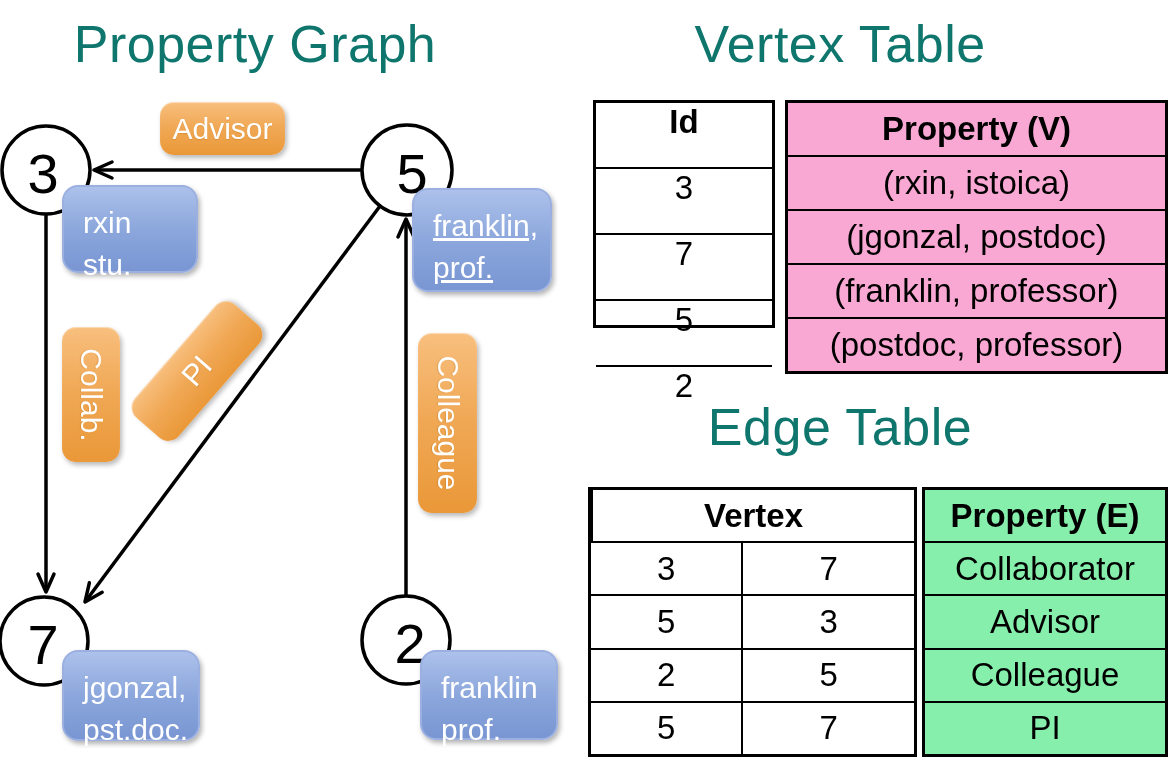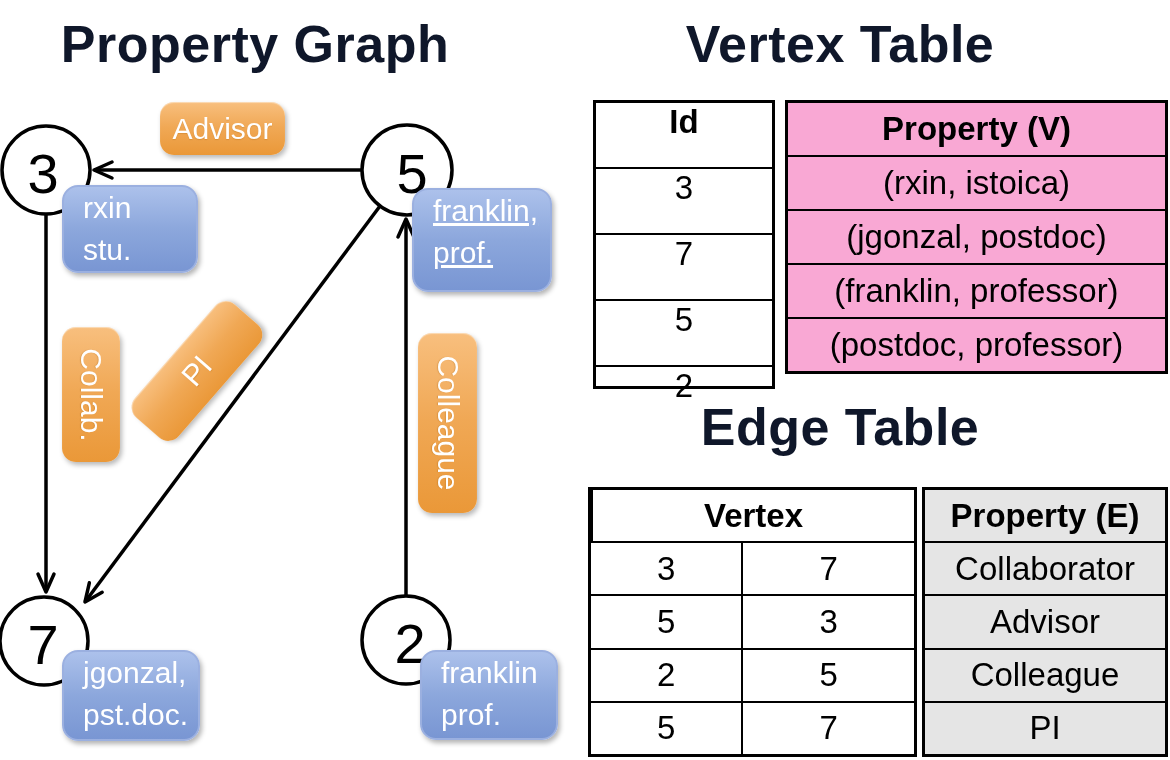--- a/index.html
+++ b/index.html
@@ -1,20 +1,20 @@
 <!DOCTYPE html>
 <html><head>
 <meta charset="utf-8">
 <style>
   html,body{margin:0;padding:0;background:#fff;}
   #stage{position:relative;width:1170px;height:760px;overflow:hidden;background:#fff;
          font-family:"Liberation Sans",sans-serif;color:#000;}
 
   .title{position:absolute;font-size:52px;line-height:60px;text-align:center;
-         font-weight:700;letter-spacing:0.5px;color:#0f172a;}
+         font-weight:400;letter-spacing:0.5px;color:#0f766e;}
   #title-graph{left:20px;top:14px;width:470px;}
   #title-vertex{left:630px;top:14px;width:420px;}
   #title-edge{left:630px;top:397px;width:420px;}
 
   
   #graph-svg{position:absolute;left:0;top:0;width:585px;height:760px;}
 
   .nlabel{position:absolute;font-size:56px;font-weight:400;color:#000;
           transform:translate(-50%,-50%);}
   #nl-3{left:43px;top:173px;} #nl-5{left:412px;top:173px;}
@@ -28,41 +28,41 @@
   #box-advisor{left:160px;top:102px;width:125px;height:53px;}
   #box-collab{left:62px;top:327px;width:58px;height:135px;}
   #box-colleague{left:418px;top:333px;width:59px;height:180px;}
   #box-pi{left:122px;top:342px;width:150px;height:58px;transform:rotate(-49deg);}
   .vtext{transform:rotate(90deg);white-space:nowrap;}
 
   .vbox{position:absolute;border-radius:16px;color:#fff;box-sizing:border-box;
         background:linear-gradient(180deg,#ACC1EB 0%,#8CA7DC 50%,#7996D3 100%);
         border:2px solid #9BB0E0;
         box-shadow:2px 3px 5px rgba(0,0,0,.3);
-        font-size:30px;line-height:42px;padding:0 0 0 19px;}
+        font-size:30px;line-height:42px;padding:15px 0 0 19px;}
   #box-rxin{left:62px;top:185px;width:136px;height:88px;}
   #box-franklin{left:412px;top:188px;width:140px;height:104px;text-decoration:underline;}
   #box-jgonzal{left:62px;top:650px;width:138px;height:91px;}
   #box-istoica{left:420px;top:650px;width:138px;height:90px;}
 
   
   .tbl{position:absolute;border:3px solid #000;box-sizing:border-box;
        display:flex;flex-direction:column;font-size:33px;background:#fff;}
   .trow{flex:1;display:flex;align-items:center;justify-content:center;
         border-top:2px solid #000;}
   .trow:first-child{border-top:none;}
   .hdr{font-weight:bold;}
   .cell2{flex:1;display:flex;align-items:center;justify-content:center;height:100%;}
   .c1{flex:0 0 46.5%;}
   .c2{border-left:2px solid #000;}
 
-  #vt-id{left:593px;top:100px;width:182px;height:289px;gap:26px;}
+  #vt-id{left:593px;top:100px;width:182px;height:228px;gap:26px;}
   #vt-prop{left:785px;top:100px;width:383px;height:274px;background:#f9a8d4;}
   #et-ids{left:588px;top:487px;width:329px;height:270px;}
-  #et-prop{left:922px;top:487px;width:246px;height:270px;background:#e5e5e5;}
+  #et-prop{left:922px;top:487px;width:246px;height:270px;background:#86efac;}
 </style>
 </head>
 <body>
 
 <div id="stage">
 
   <div class="title" id="title-graph">Property Graph</div>
   <div class="title" id="title-vertex">Vertex Table</div>
   <div class="title" id="title-edge">Edge Table</div>
 

